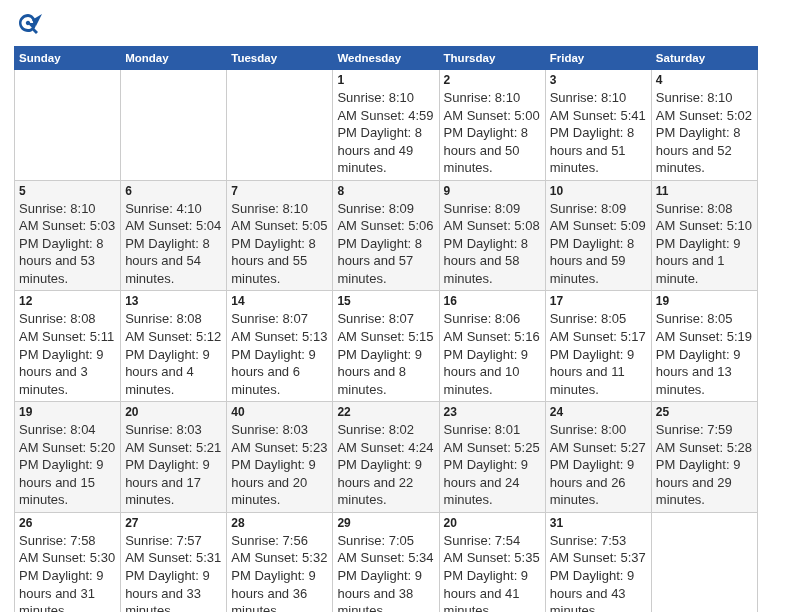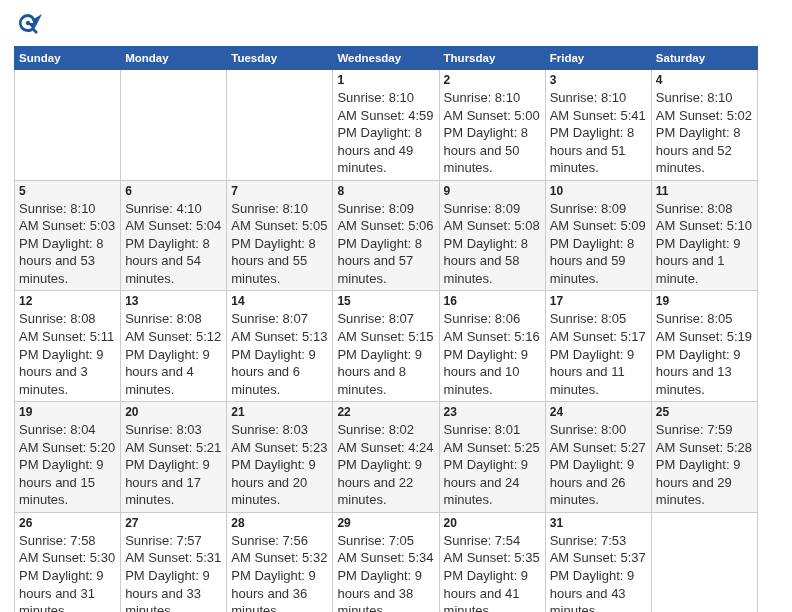--- a/index.html
+++ b/index.html
@@ -277,21 +277,21 @@
 and 15 minutes.</div>
           </td>
           <td>
             <span class="day-num">20</span>
             <div class="cell-content">Sunrise: 8:03 AM
 Sunset: 5:21 PM
 Daylight: 9 hours
 and 17 minutes.</div>
           </td>
           <td>
-            <span class="day-num">21</span>
+            <span class="day-num">40</span>
             <div class="cell-content">Sunrise: 8:03 AM
 Sunset: 5:23 PM
 Daylight: 9 hours
 and 20 minutes.</div>
           </td>
           <td>
             <span class="day-num">22</span>
             <div class="cell-content">Sunrise: 8:02 AM
 Sunset: 4:24 PM
 Daylight: 9 hours

